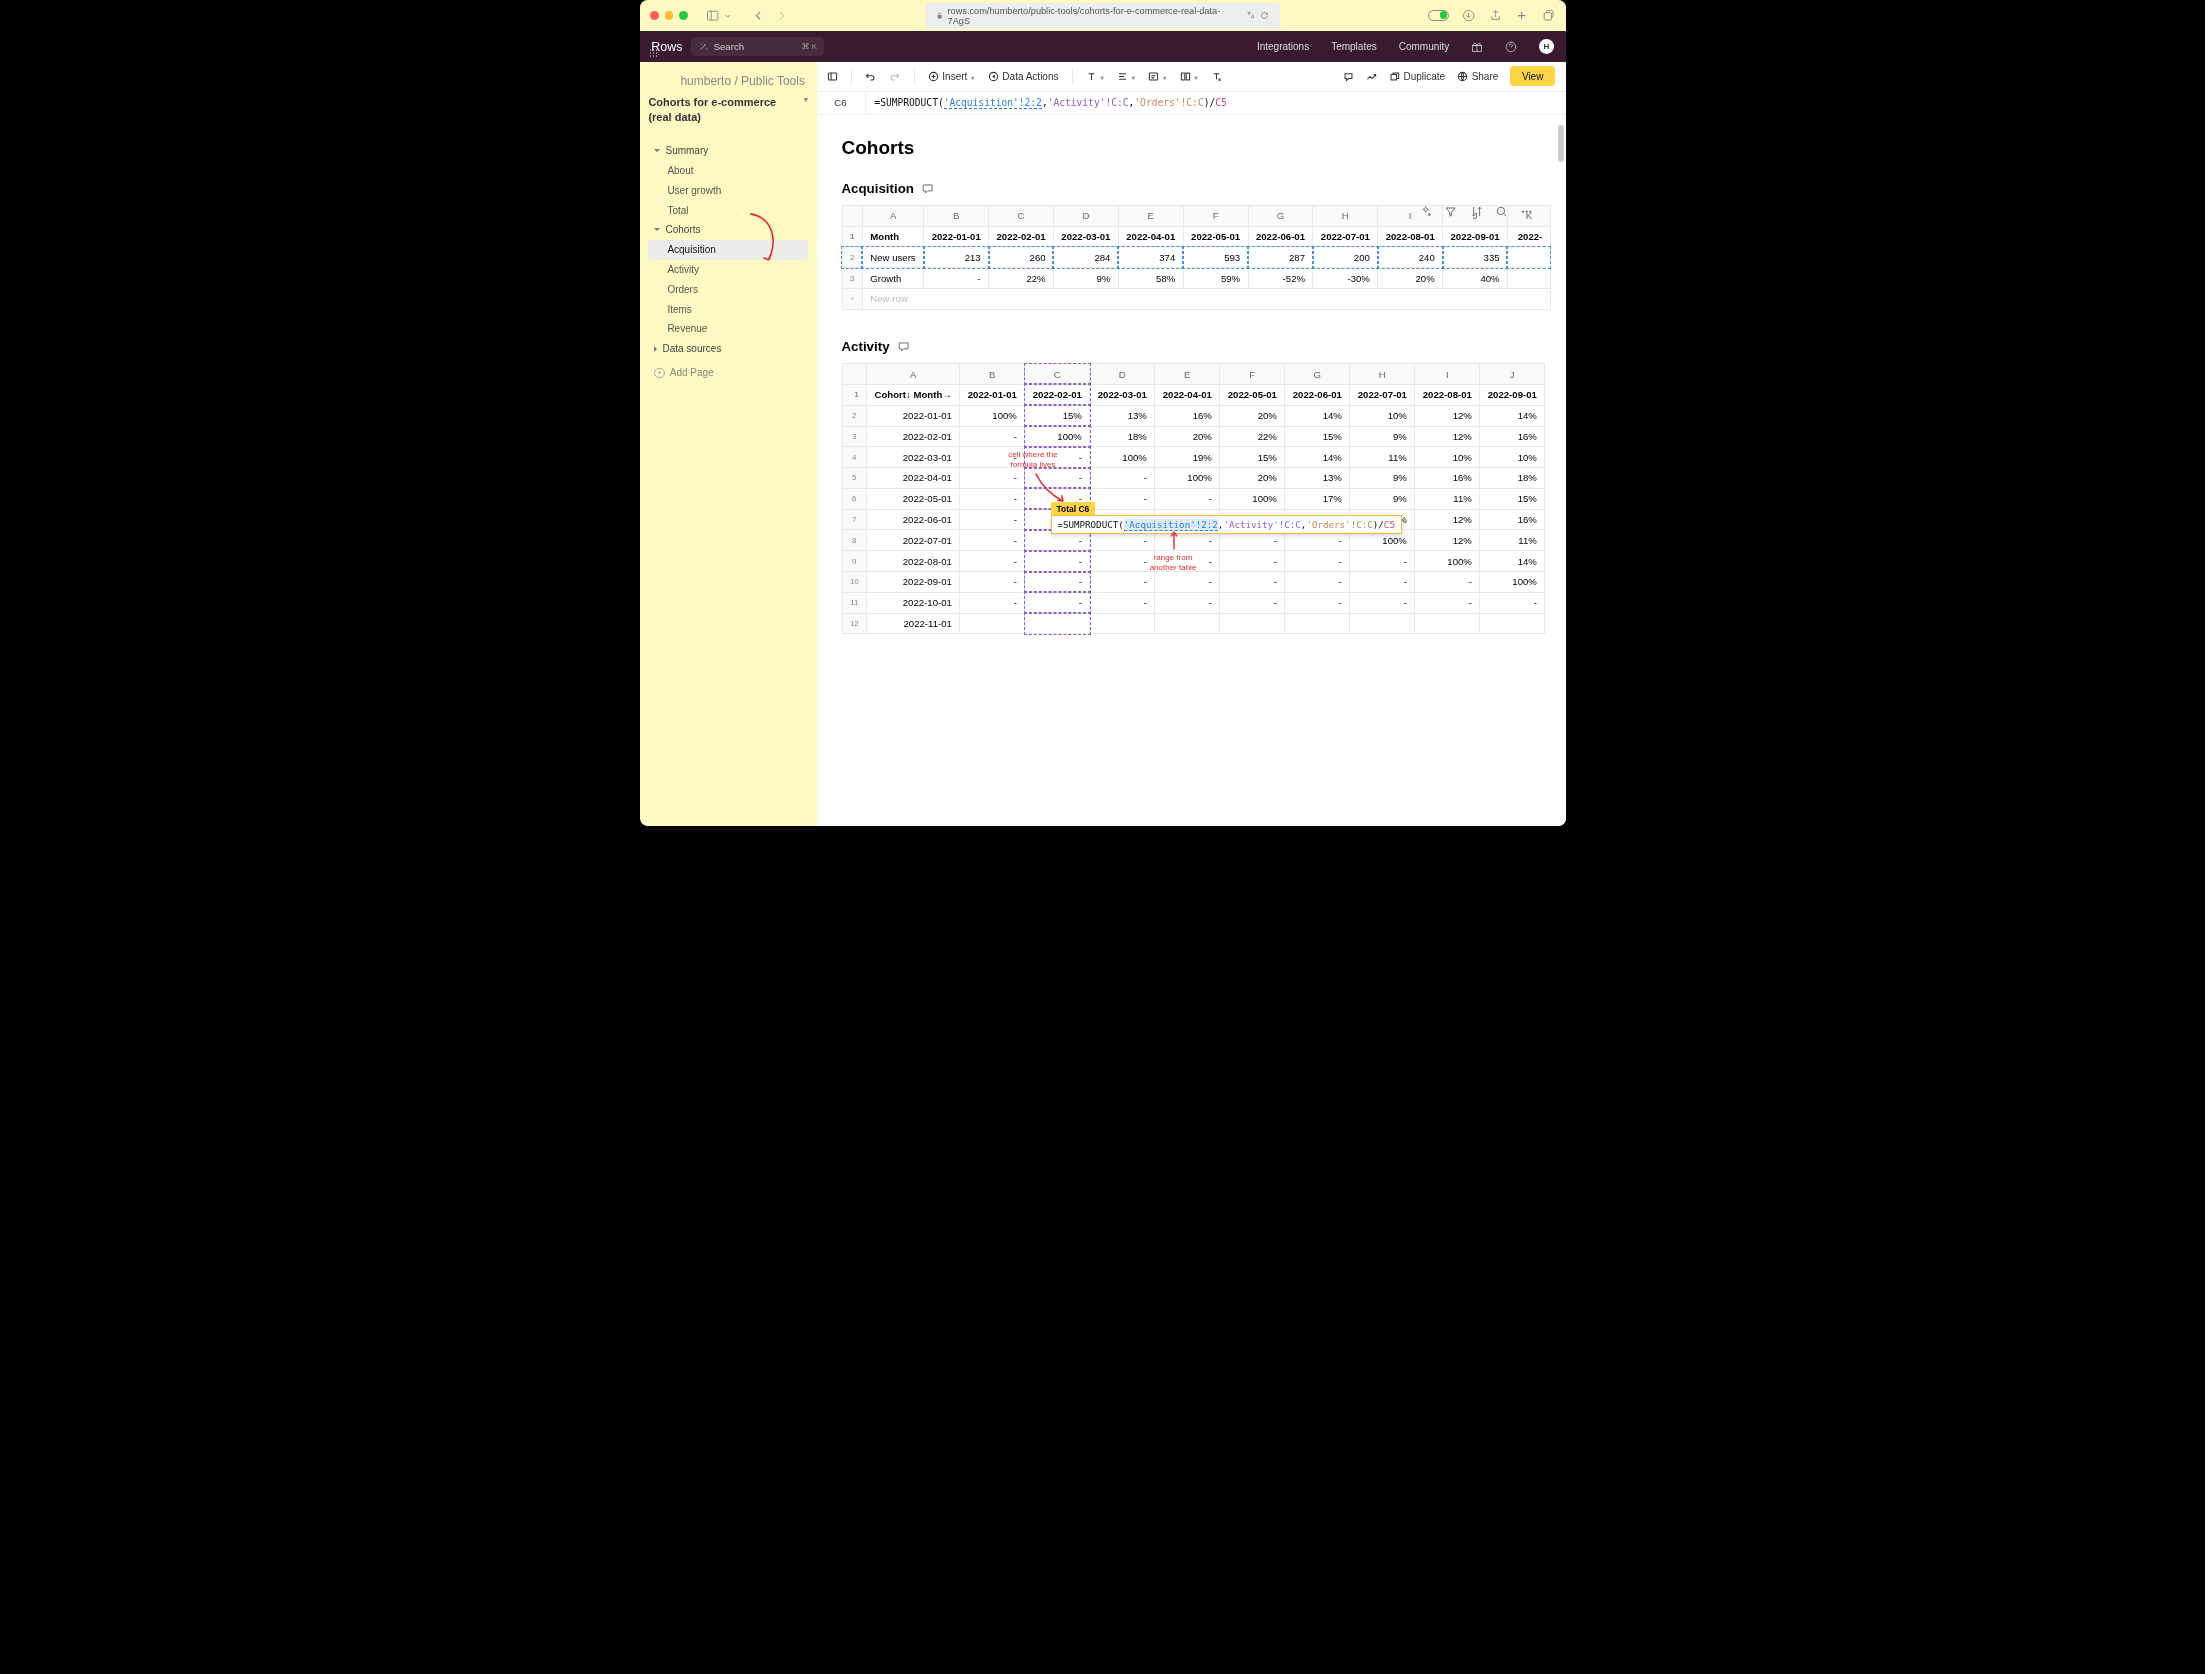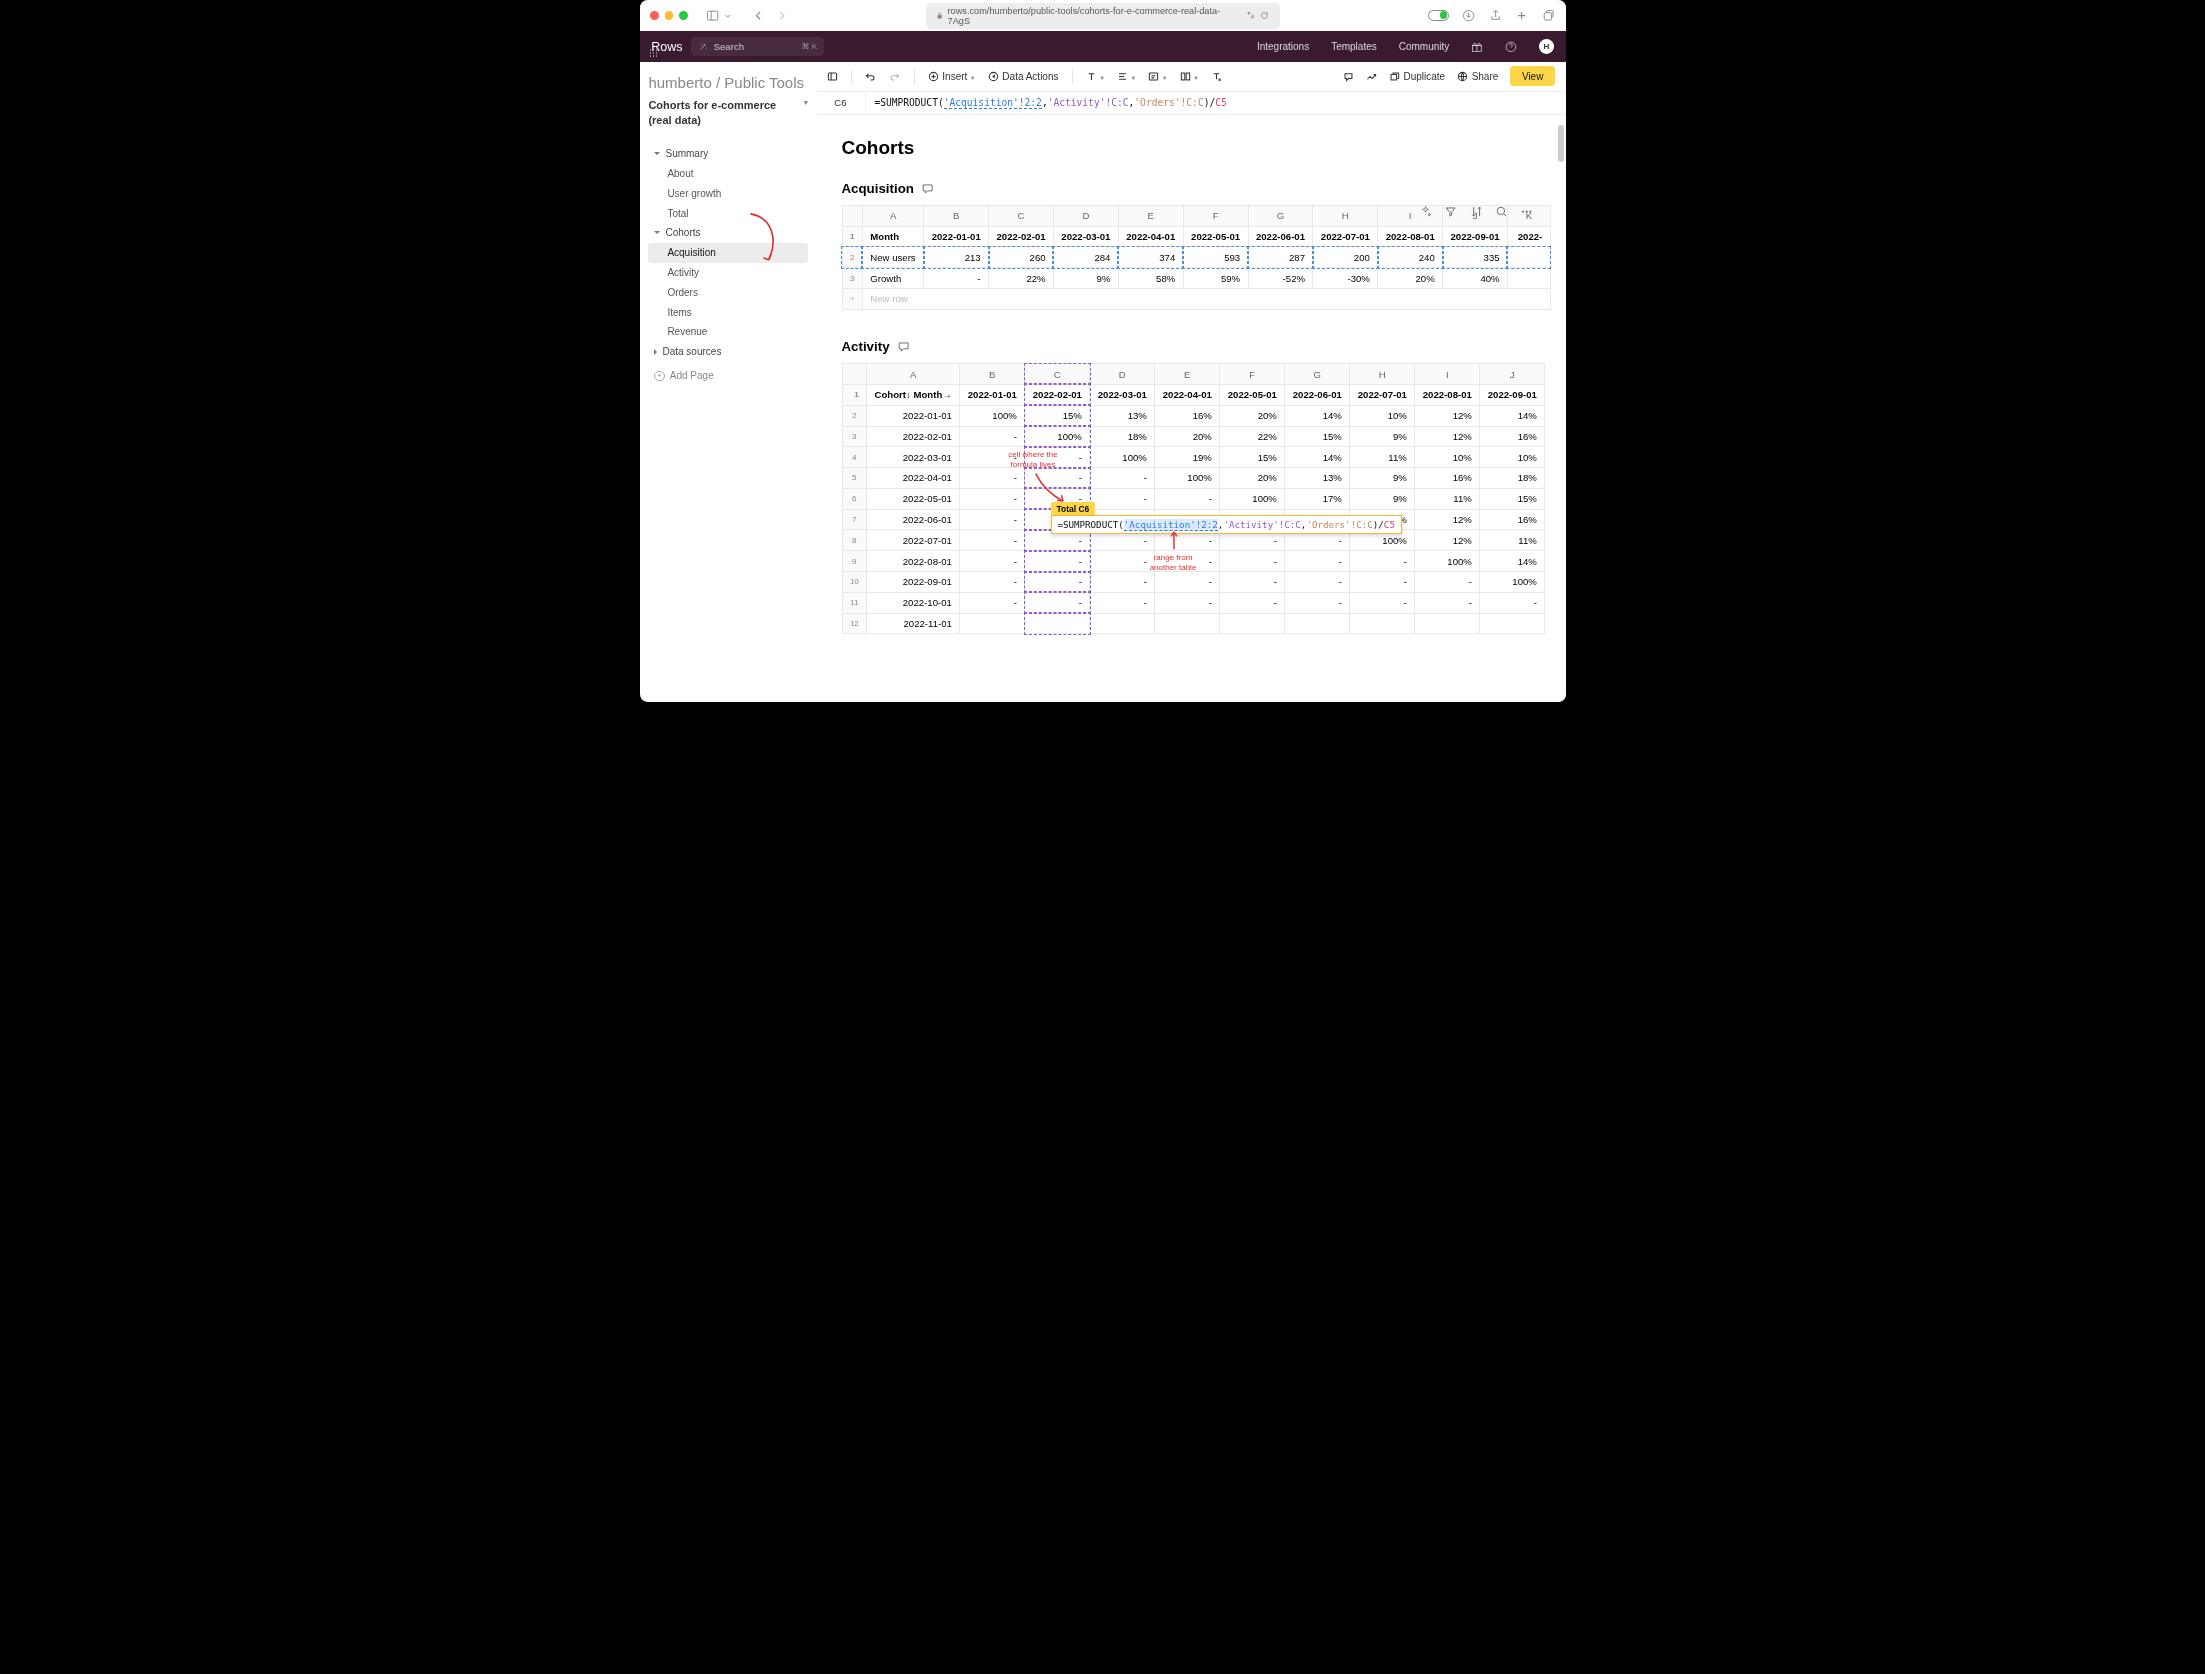--- a/index.html
+++ b/index.html
@@ -1,17 +1,17 @@
 <!DOCTYPE html>
 <html style="font-size:11.8px"><head>
 <meta charset="utf-8">
 <style>
 * { box-sizing: border-box; margin: 0; padding: 0; }
 body { font-family: -apple-system, BlinkMacSystemFont, "Segoe UI", sans-serif; background: #000; display:flex; align-items:center; justify-content:center; }
-.window { width: 926px; height: 702px; background: #ffffff; border-radius: 7.4px; overflow: hidden; position: relative; box-shadow: 0 14.8px 44px rgba(0,0,0,0.5); }
+.window { width: 926px; height: 826px; background: #fef9c3; border-radius: 7.4px; overflow: hidden; position: relative; box-shadow: 0 14.8px 44px rgba(0,0,0,0.5); }
 
 
 .titlebar { height: 31px; display:flex; align-items:center; padding: 0 10.3px; gap:7.4px; position: relative; }
 .traffic { display:flex; gap:5.9px; }
 .dot { width:8.9px; height:8.9px; border-radius:50%; }
 .dot.red{background:#ff5f57}.dot.yellow{background:#febc2e}.dot.green{background:#28c840}
 .tb-group { display:flex; align-items:center; gap:4.4px; color:#888; }
 .tb-icon { width:13.3px; height:13.3px; display:flex; align-items:center; justify-content:center; stroke:#888; fill:none; }
 .url-box { position:absolute; left:50%; transform:translateX(-50%); background:#ededec; border-radius:4.4px; padding:3px 10.3px; display:flex; align-items:center; gap:4.4px; font-size:9.2px; color:#555; width:354px; justify-content:center; }
 .tb-right { position:absolute; right:10.3px; display:flex; gap:13.3px; align-items:center; }
@@ -37,21 +37,21 @@
 
 
 .formulabar { height:23.6px; border-bottom:0.7px solid #eee; display:flex; align-items:center; font-size:9.6px; background:#fff; margin-left:177px; }
 .cellref { width:49px; text-align:center; border-right:0.7px solid #eee; height:100%; display:flex; align-items:center; justify-content:center; color:#333; }
 .formula { padding-left:8.9px; font-family: ui-monospace, monospace; }
 .f-kw{color:#111}.f-r1{color:#2a7de1;border-bottom:0.7px dashed #2a7de1}.f-r2{color:#8e5dc9}.f-r3{color:#c9855d}.f-r4{color:#d64560}
 
 
 .body { display:flex; position:absolute; top:62px; left:0; right:0; bottom:0; }
 .sidebar { width:177px; padding:11.8px 8.9px; font-size:10px; color:#333; overflow:auto; }
-.crumbs { color:#888; font-size:15px; margin-bottom:7.4px; }
+.crumbs { color:#888; font-size:12px; margin-bottom:7.4px;margin-left:32px; }
 .doctitle { font-weight:700; font-size:11px; line-height:1.35; display:flex; justify-content:space-between; align-items:flex-start; gap:4.4px; margin-bottom:16px; }
 .tree { list-style:none; }
 .tree li { padding:4.4px 5.9px; border-radius:3.7px; display:flex; align-items:center; gap:5.2px; cursor:pointer; color:#555; }
 .tree li.sec { font-weight:500; color:#444; }
 .tree li.sub { padding-left:19px; }
 .tree li.active { background:#ececea; color:#111; font-weight:500; }
 .caret { width:0;height:0;border-left:3px solid transparent;border-right:3px solid transparent;border-top:3.7px solid #777; }
 .caret.right { border-top:3px solid transparent;border-bottom:3px solid transparent;border-left:3.7px solid #777;border-right:none; width:0;height:0; }
 .plus-sm { display:inline-flex; width:10.3px; height:10.3px; border:0.7px solid #aaa; border-radius:50%; align-items:center; justify-content:center; font-size:7.4px; color:#888; }
 

